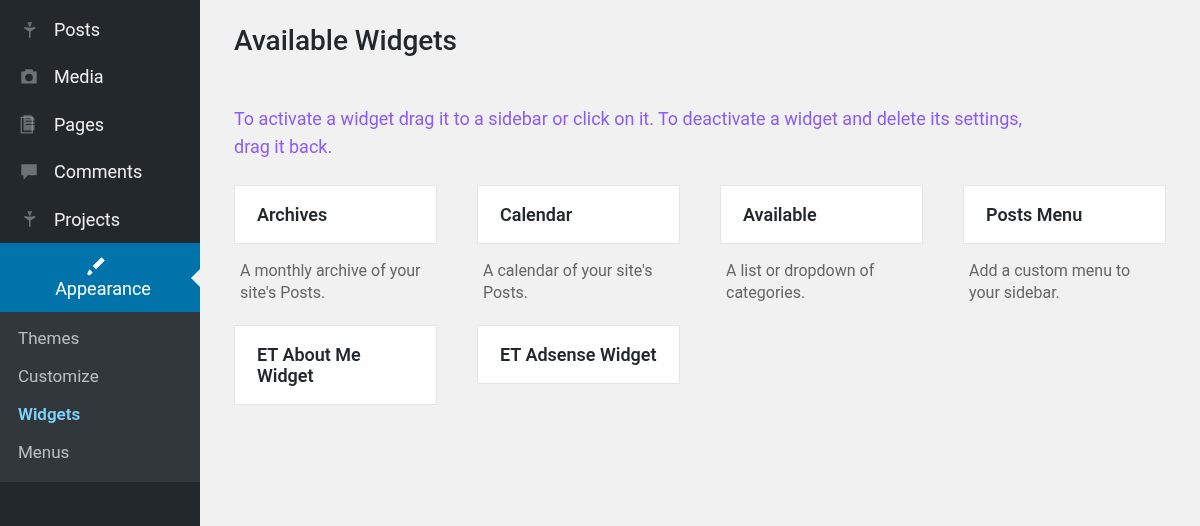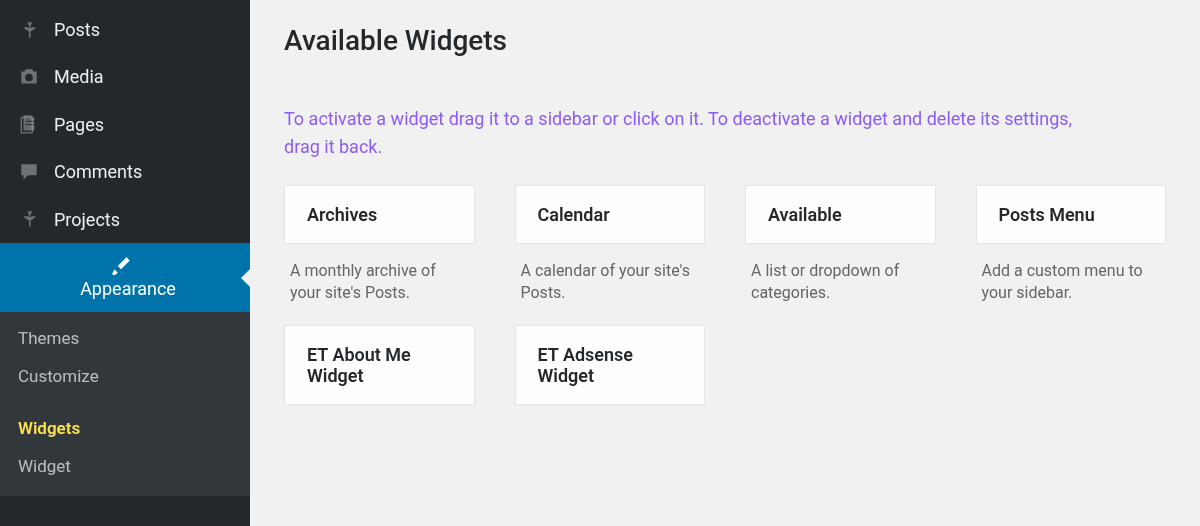--- a/index.html
+++ b/index.html
@@ -5,21 +5,21 @@
     * { margin: 0; padding: 0; box-sizing: border-box; }
     body {
       font-family: -apple-system, BlinkMacSystemFont, "Segoe UI", Roboto, Oxygen-Sans, Ubuntu, Cantarell, "Helvetica Neue", sans-serif;
       background: #f1f1f1;
       display: flex;
       width: 1200px;
       height: 526px;
       overflow: hidden;
     }
     .sidebar {
-      width: 250px;
+      width: 200px;
       background: #23282d;
       color: #eee;
       flex-shrink: 0;
       padding-top: 6px;
     }
     .menu-item {
       display: flex;
       align-items: center;
       padding: 12px 12px 12px 18px;
       font-size: 18px;
@@ -58,21 +58,21 @@
       background: #32373c;
       padding: 8px 0 10px 0;
     }
     .submenu-item {
       padding: 7px 4px 7px 18px;
       font-size: 17px;
       color: rgba(240,245,250,.7);
       cursor: pointer;
       line-height: 1.4;
     }
-    .submenu-item.current { color: #fde047; font-weight: 600; margin-top: 14px; }
+    .submenu-item.current { color: #7dd3fc; font-weight: 600; }
     .content {
       flex: 1;
       padding: 24px 34px;
       overflow-y: auto;
     }
     .page-title {
       font-size: 28px;
       font-weight: 500;
       color: #23282d;
       margin-bottom: 14px;
@@ -157,21 +157,21 @@
       <svg viewBox="0 0 20 20" fill="currentColor">
           <path d="M15 2l3 3-8 8-3-3 8-8zM4 13l3 3-2 2c-1 1-3 0-3-1l2-4z"></path>
         </svg>
     </span>
     <span>Appearance</span>
   </div>
   <div class="submenu">
     <div class="submenu-item">Themes</div>
     <div class="submenu-item">Customize</div>
     <div class="submenu-item current">Widgets</div>
-    <div class="submenu-item">Widget</div>
+    <div class="submenu-item">Menus</div>
   </div>
 </nav>
 
 <main class="content">
   <h2 class="page-title">Available Widgets</h2>
   <p class="page-desc">To activate a widget drag it to a sidebar or click on it. To deactivate a widget and delete its settings, drag it back.</p>
   <div class="widgets-grid">
     <div>
       <div class="widget-card">Archives</div>
       <div class="widget-desc">A monthly archive of your site's Posts.</div>

